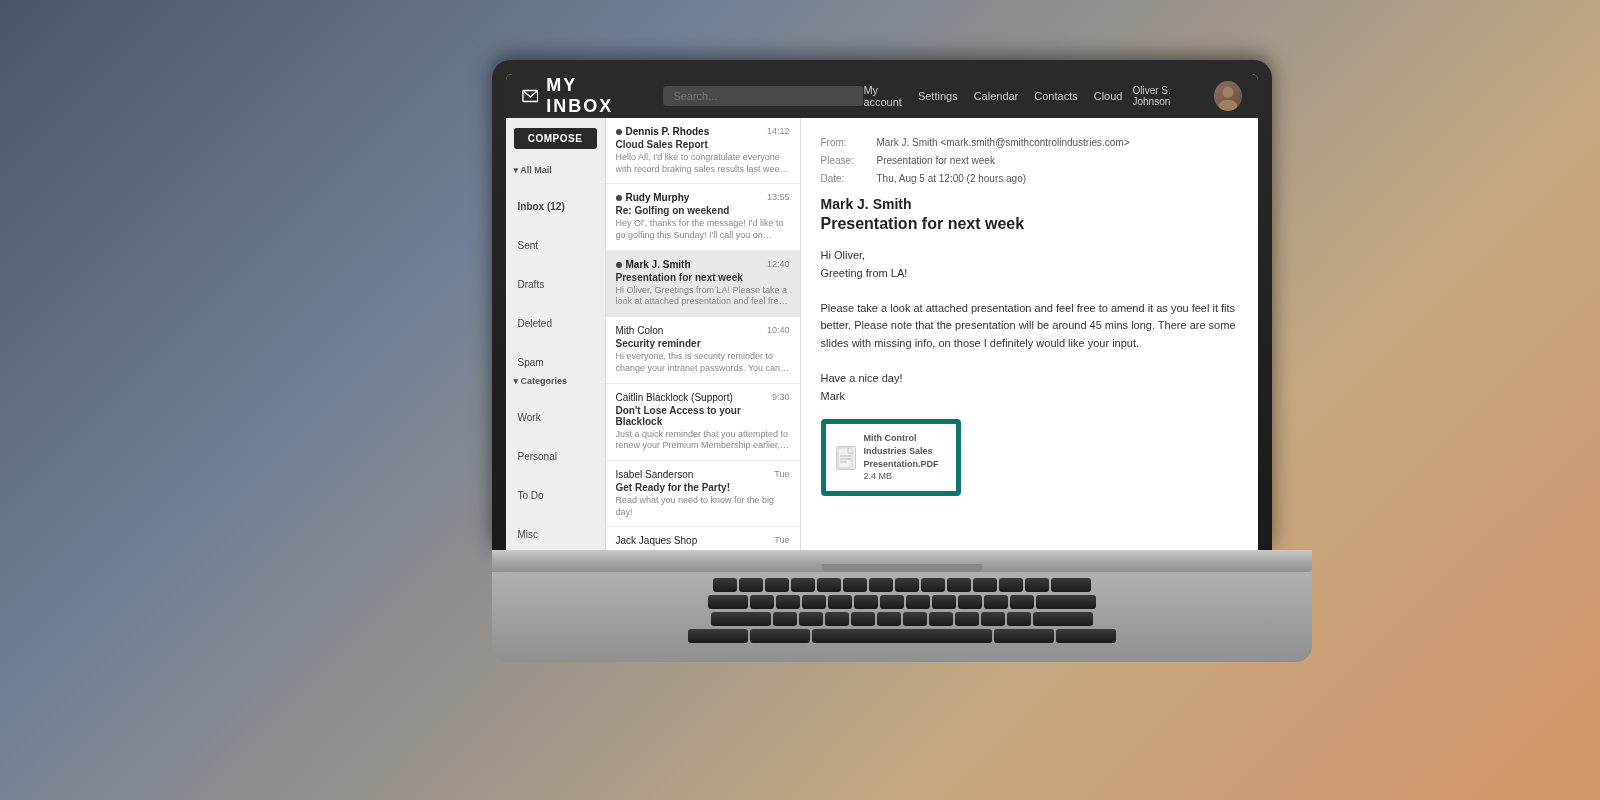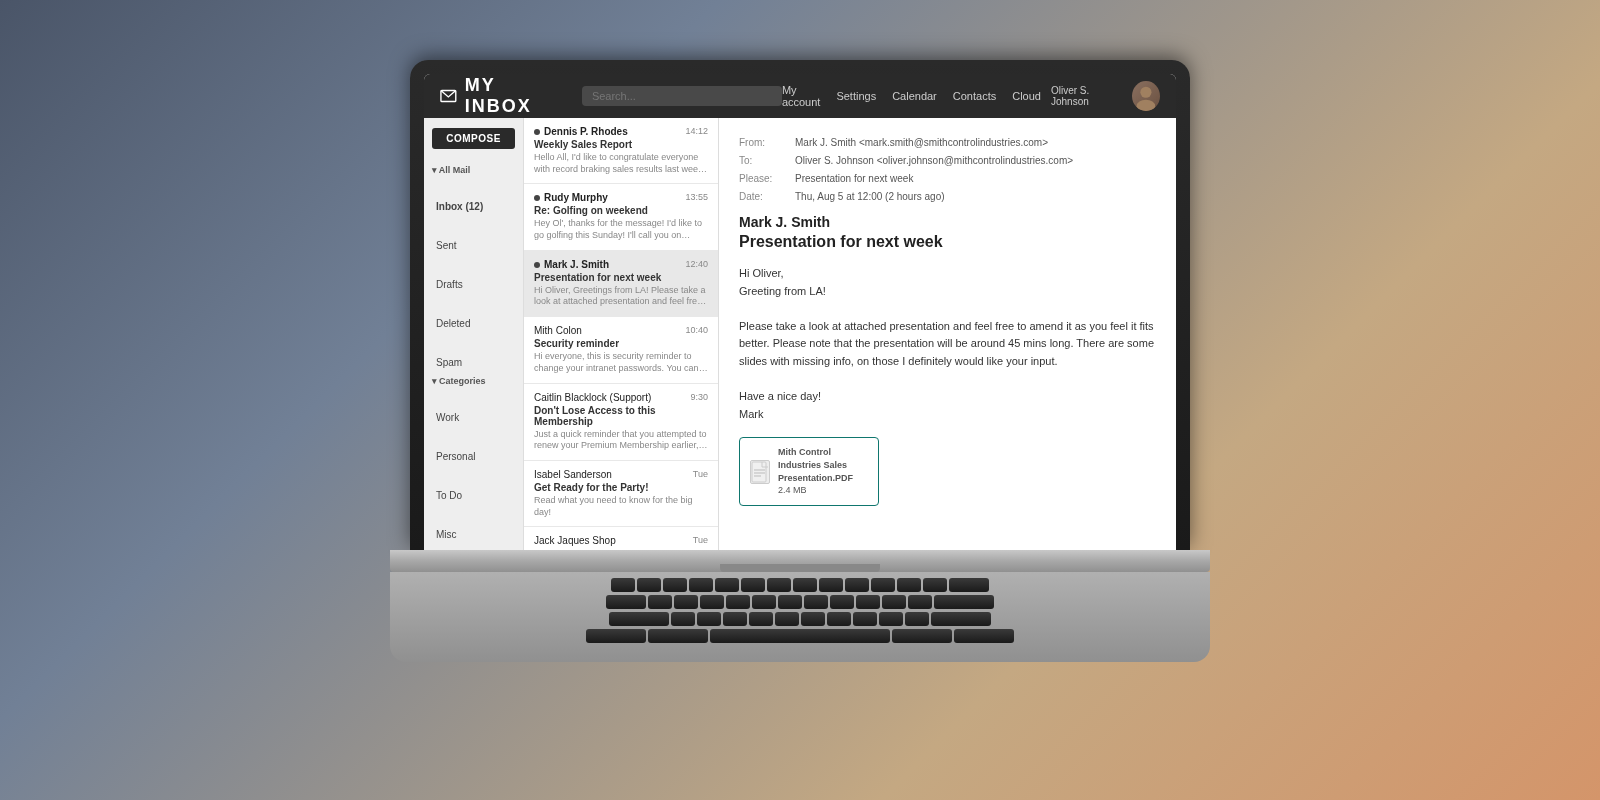--- a/index.html
+++ b/index.html
@@ -14,21 +14,20 @@
       justify-content: center;
       font-family: Arial, Helvetica, sans-serif;
     }
 
     .laptop-container {
       position: relative;
       width: 617px;
       height: 680px;
       display: flex;
       flex-direction: column;
-      align-items: center;
     }
 
     .laptop-screen-outer {
       width: 780px;
       height: 490px;
       background: linear-gradient(180deg, #2a2a2a 0%, #1a1a1a 100%);
       border-radius: 18px 18px 0 0;
       padding: 14px 14px 0 14px;
       box-shadow: 0 -4px 20px rgba(0,0,0,0.5);
       position: relative;
@@ -330,21 +329,21 @@
       font-size: 11px;
       color: #333;
       line-height: 1.6;
       margin-bottom: 10px;
     }
 
     .attachment-box {
       display: flex;
       align-items: center;
       gap: 8px;
-      border: 1px solid #0f766e;
+      border: 5px solid #0f766e;
       border-radius: 4px;
       padding: 8px 10px;
       width: 140px;
       margin-top: 14px;
     }
 
     .attachment-icon {
       width: 20px;
       height: 24px;
       background: #eee;
@@ -442,21 +441,21 @@
 
           <div class="email-list">
 
             <div class="email-item unread">
               <div class="email-item-header">
                 <span class="sender-name">
                   <span class="unread-dot"></span>Dennis P. Rhodes
                 </span>
                 <span class="email-time">14:12</span>
               </div>
-              <div class="email-subject">Weekly Sales Report</div>
+              <div class="email-subject">Cloud Sales Report</div>
               <div class="email-preview">Hello All, I'd like to congratulate everyone with record braking sales results last week! Report...</div>
             </div>
 
             <div class="email-item unread">
               <div class="email-item-header">
                 <span class="sender-name">
                   <span class="unread-dot"></span>Rudy Murphy
                 </span>
                 <span class="email-time">13:55</span>
               </div>
@@ -482,21 +481,21 @@
               </div>
               <div class="email-subject">Security reminder</div>
               <div class="email-preview">Hi everyone, this is security reminder to change your intranet passwords. You can do it by click...</div>
             </div>
 
             <div class="email-item">
               <div class="email-item-header">
                 <span class="sender-name">Caitlin Blacklock (Support)</span>
                 <span class="email-time">9:30</span>
               </div>
-              <div class="email-subject">Don't Lose Access to this Membership</div>
+              <div class="email-subject">Don't Lose Access to your Blacklock</div>
               <div class="email-preview">Just a quick reminder that you attempted to renew your Premium Membership earlier, but were un...</div>
             </div>
 
             <div class="email-item">
               <div class="email-item-header">
                 <span class="sender-name">Isabel Sanderson</span>
                 <span class="email-time">Tue</span>
               </div>
               <div class="email-subject">Get Ready for the Party!</div>
               <div class="email-preview">Read what you need to know for the big day!</div>
@@ -511,24 +510,20 @@
               <div class="email-preview"></div>
             </div>
 
           </div>
 
           <div class="email-view">
             <div class="email-meta">
               <div class="email-meta-row">
                 <span class="email-meta-label">From:</span>
                 <span>Mark J. Smith &lt;mark.smith@smithcontrolindustries.com&gt;</span>
-              </div>
-              <div class="email-meta-row">
-                <span class="email-meta-label">To:</span>
-                <span>Oliver S. Johnson &lt;oliver.johnson@mithcontrolindustries.com&gt;</span>
               </div>
               <div class="email-meta-row">
                 <span class="email-meta-label">Please:</span>
                 <span>Presentation for next week</span>
               </div>
               <div class="email-meta-row">
                 <span class="email-meta-label">Date:</span>
                 <span>Thu, Aug 5 at 12:00 (2 hours ago)</span>
               </div>
             </div>

